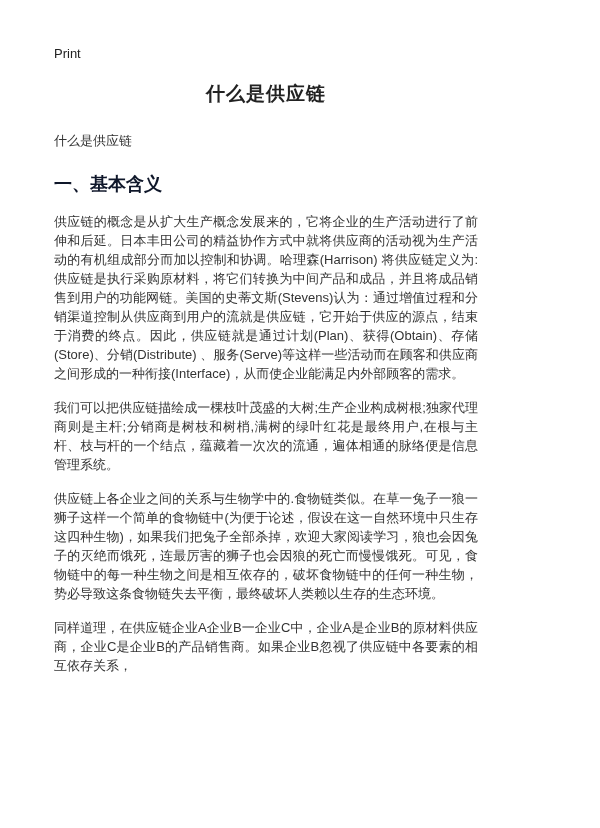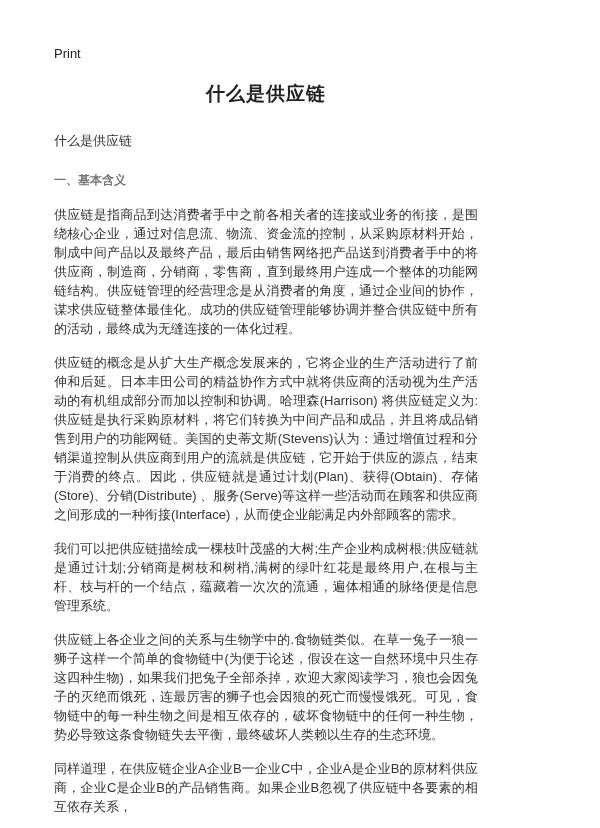--- a/index.html
+++ b/index.html
@@ -34,45 +34,44 @@
     font-size: 13px;
     line-height: 19px;
     color: #333333;
     margin-bottom: 15px;
     text-align: justify;
   }
   .subtitle {
     margin-bottom: 12px;
   }
   .section-heading {
-    font-size: 12px;
+    font-size: 18px;
     font-weight: bold;
-    color: #737373;
+    color: #0f172a;
     margin-top: 22px;
     margin-bottom: 16px;
   }
 </style>
 </head>
 <body>
 
 <div class="page">
 
   <div class="print-label">Print</div>
 
   <h1 class="doc-title">什么是供应链</h1>
 
   <p class="para subtitle">什么是供应链</p>
 
 
   <h2 class="section-heading">一、基本含义</h2>
 
-  <p class="para">供应链是指商品到达消费者手中之前各相关者的连接或业务的衔接，是围绕核心企业，通过对信息流、物流、资金流的控制，从采购原材料开始，制成中间产品以及最终产品，最后由销售网络把产品送到消费者手中的将供应商，制造商，分销商，零售商，直到最终用户连成一个整体的功能网链结构。供应链管理的经营理念是从消费者的角度，通过企业间的协作，谋求供应链整体最佳化。成功的供应链管理能够协调并整合供应链中所有的活动，最终成为无缝连接的一体化过程。</p>
 
   <p class="para">供应链的概念是从扩大生产概念发展来的，它将企业的生产活动进行了前伸和后延。日本丰田公司的精益协作方式中就将供应商的活动视为生产活动的有机组成部分而加以控制和协调。哈理森(Harrison) 将供应链定义为:供应链是执行采购原材料，将它们转换为中间产品和成品，并且将成品销售到用户的功能网链。美国的史蒂文斯(Stevens)认为：通过增值过程和分销渠道控制从供应商到用户的流就是供应链，它开始于供应的源点，结束于消费的终点。因此，供应链就是通过计划(Plan)、获得(Obtain)、存储(Store)、分销(Distribute) 、服务(Serve)等这样一些活动而在顾客和供应商之间形成的一种衔接(Interface)，从而使企业能满足内外部顾客的需求。</p>
 
 
-  <p class="para">我们可以把供应链描绘成一棵枝叶茂盛的大树;生产企业构成树根;供应链就是通过计划;分销商是树枝和树梢,满树的绿叶红花是最终用户,在根与主杆、枝与杆的一个结点，蕴藏着一次次的流通，遍体相通的脉络便是信息管理系统。</p>
+  <p class="para">我们可以把供应链描绘成一棵枝叶茂盛的大树;生产企业构成树根;独家代理商则是主杆;分销商是树枝和树梢,满树的绿叶红花是最终用户,在根与主杆、枝与杆的一个结点，蕴藏着一次次的流通，遍体相通的脉络便是信息管理系统。</p>
 
   <p class="para">供应链上各企业之间的关系与生物学中的.食物链类似。在草一兔子一狼一狮子这样一个简单的食物链中(为便于论述，假设在这一自然环境中只生存这四种生物)，如果我们把兔子全部杀掉，欢迎大家阅读学习，狼也会因兔子的灭绝而饿死，连最厉害的狮子也会因狼的死亡而慢慢饿死。可见，食物链中的每一种生物之间是相互依存的，破坏食物链中的任何一种生物，势必导致这条食物链失去平衡，最终破坏人类赖以生存的生态环境。</p>
 
   <p class="para">同样道理，在供应链企业A企业B一企业C中，企业A是企业B的原材料供应商，企业C是企业B的产品销售商。如果企业B忽视了供应链中各要素的相互依存关系，</p>
 
 </div>
 
 </body></html>

